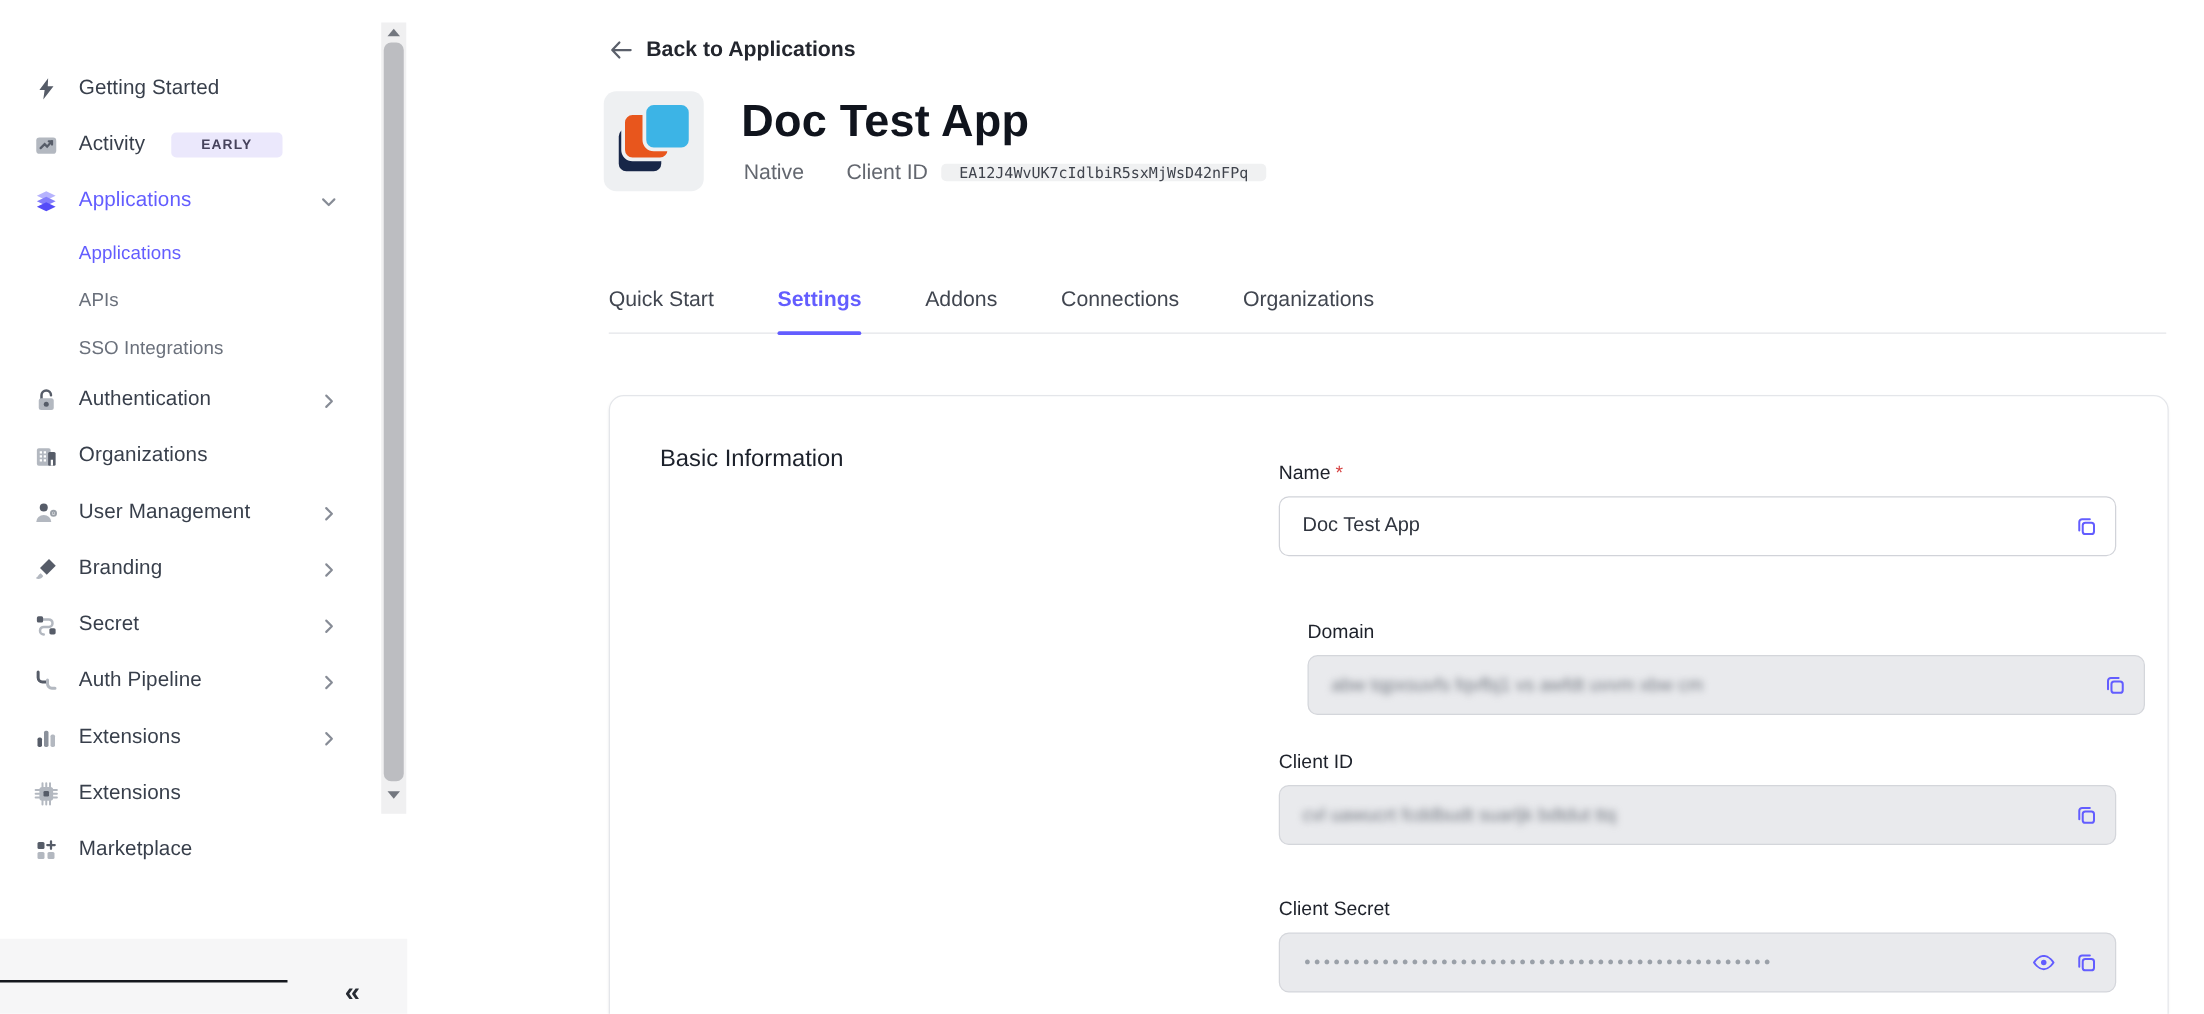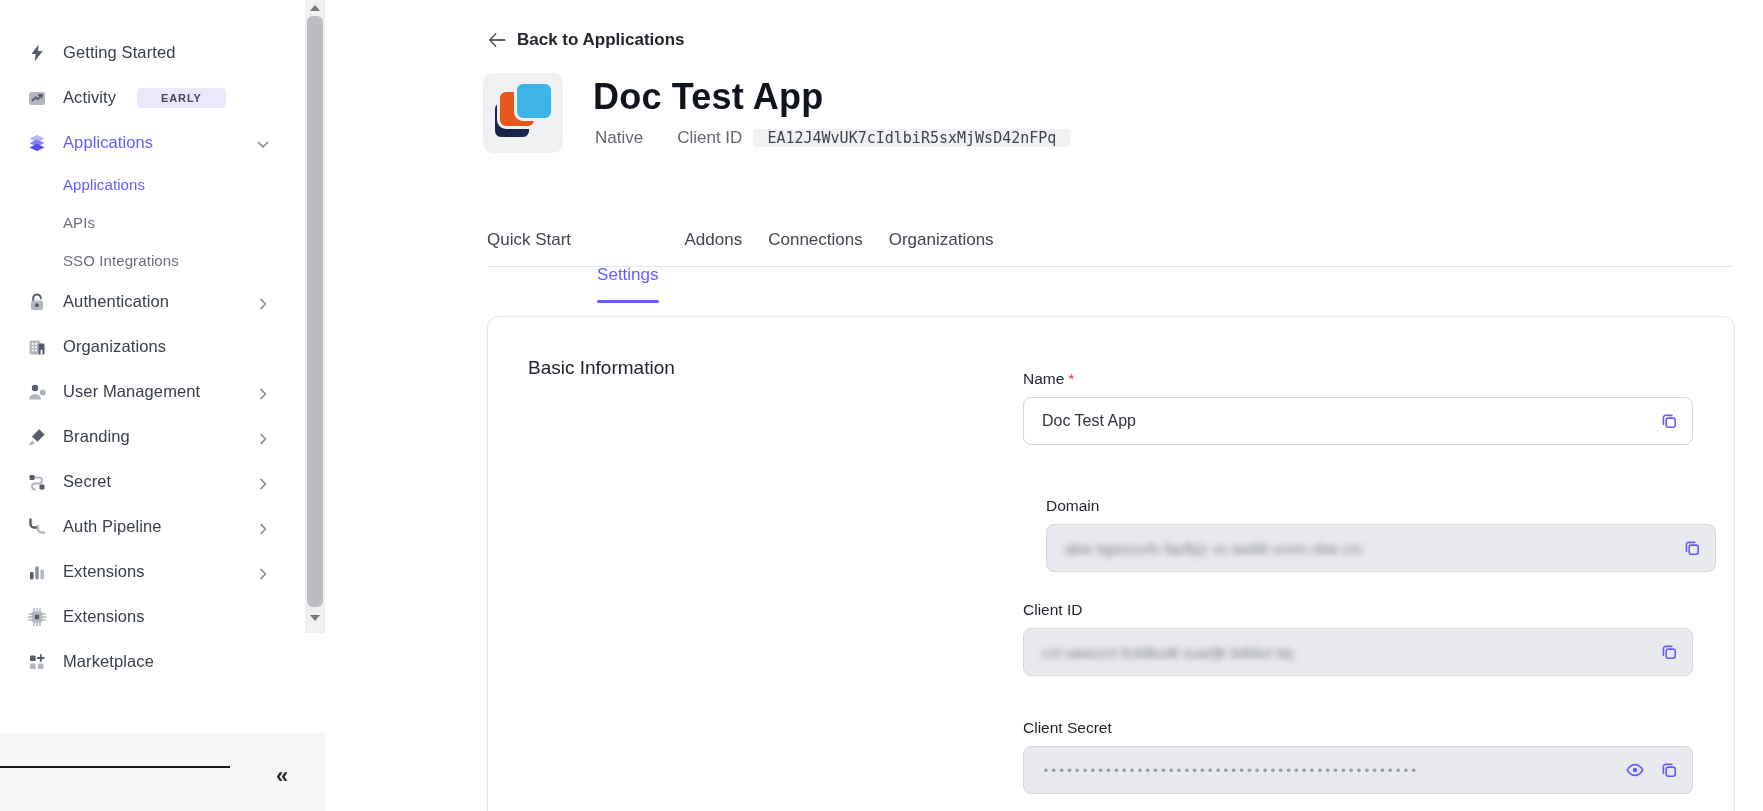--- a/index.html
+++ b/index.html
@@ -4,21 +4,21 @@
 <style>
   * { margin:0; padding:0; box-sizing:border-box; }
   html,body { width:1763px; height:811px; }
   body {
     position:relative; overflow:hidden; background:#ffffff;
     font-family:"Liberation Sans", sans-serif; color:#23262e;
     -webkit-font-smoothing:antialiased;
   }
 
   
-  .sidebar { position:absolute; left:0; top:0; width:326px; height:748px; background:#ffffff; }
+  .sidebar { position:absolute; left:0; top:18px; width:326px; height:748px; background:#ffffff; }
   .nav { position:absolute; left:0; top:0; right:26px; padding-top:30px; }
   .nav-row {
     position:relative; height:45px; display:flex; align-items:center; cursor:pointer;
   }
   .nav-row.sub { height:38px; }
   .nav-ico { position:absolute; left:27px; width:20px; height:20px; display:flex; align-items:center; }
   .nav-label { position:absolute; left:63px; font-size:16.5px; font-weight:500; color:#383f4b; letter-spacing:.1px; }
   .nav-row.sub .nav-label { font-size:15px; font-weight:400; color:#6a707b; }
   .nav-row.active > .nav-label { color:#635dff; }
   .nav-row.sub.active > .nav-label { color:#635dff; }
@@ -55,28 +55,28 @@
   .app-logo .sq { position:absolute; border-radius:9px; border:3px solid #eef0f2; width:40px; height:40px; }
   .sq-navy   { left:9px;  top:27px; background:#172648; z-index:1; }
   .sq-orange { left:14px; top:16px; background:#e8561d; z-index:2; }
   .sq-blue   { left:31px; top:8px;  background:#3cb4e6; z-index:3; }
 
   .app-title { position:absolute; left:267px; top:76px; font-size:36px; font-weight:700; color:#10141d; letter-spacing:.2px; }
   .app-meta  { position:absolute; left:269px; top:128px; display:flex; align-items:center; }
   .app-type  { font-size:17px; color:#63676f; margin-right:34px; }
   .cid-label { font-size:17px; color:#63676f; margin-right:11px; }
   .cid-chip  {
-    font-family:"DejaVu Sans Mono", monospace; font-size:15px; color:#3f434c;
+    font-family:"DejaVu Sans Mono", monospace; font-size:12px; color:#3f434c;
     background:#f0f1f2; border-radius:4px; padding:0 14px;
   }
 
   
-  .tabs { position:absolute; left:161px; right:30px; top:230px; height:37px; border-bottom:1px solid #e4e5e9; display:flex; gap:26px; }
+  .tabs { position:absolute; left:161px; right:30px; top:230px; height:37px; border-bottom:1px solid #e4e5e9; display:flex; gap:51px; }
   .tab { position:relative; height:37px; font-size:17px; color:#414650; cursor:pointer; }
-  .tab.active { color:#635dff; font-weight:400;margin-top:35px; }
+  .tab.active { color:#635dff; font-weight:700; }
   .tab.active::after { content:""; position:absolute; left:0; right:0; bottom:-1px; height:3px; background:#635dff; border-radius:2px; }
 
   
   .card {
     position:absolute; left:161px; top:316px; width:1248px; height:560px;
     background:#fff; border:1px solid #e4e6ea; border-radius:12px;
     box-shadow:0 1px 2px rgba(20,24,34,.04);
   }
   .section-title { position:absolute; left:40px; top:40px; font-size:19px; font-weight:500; color:#1c212b; }
 

